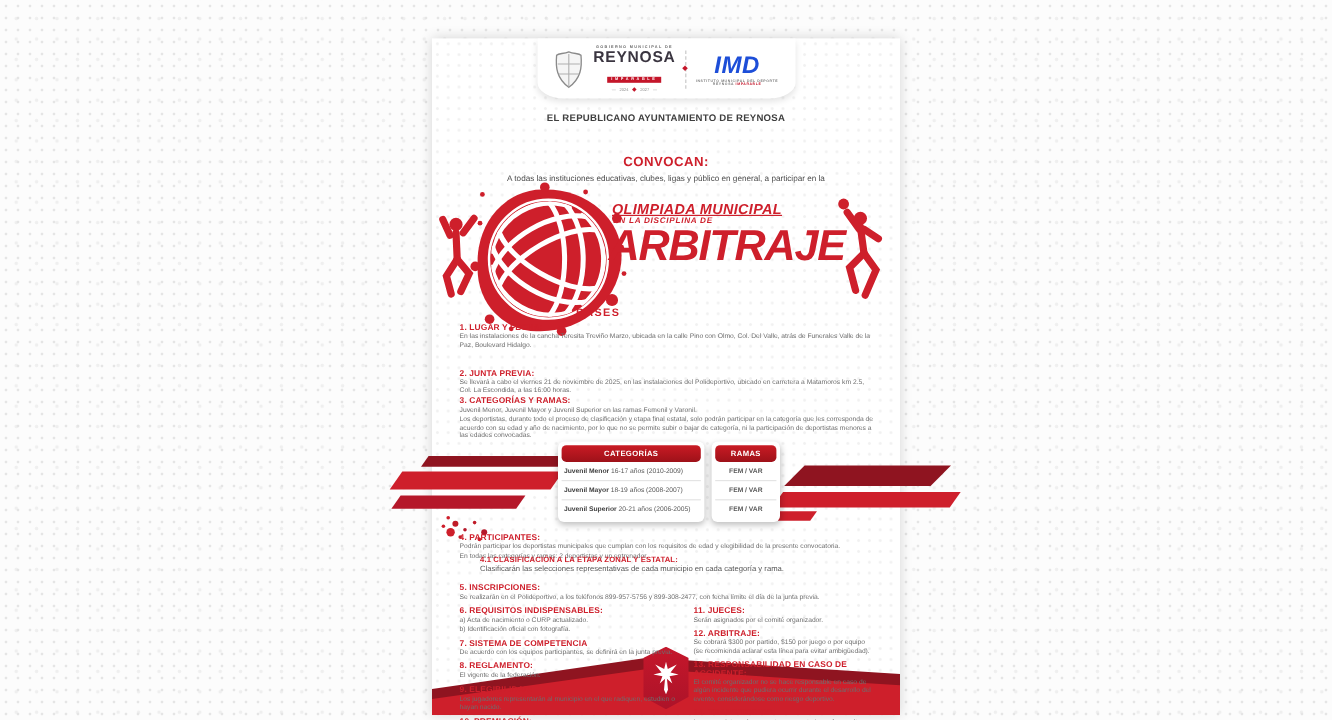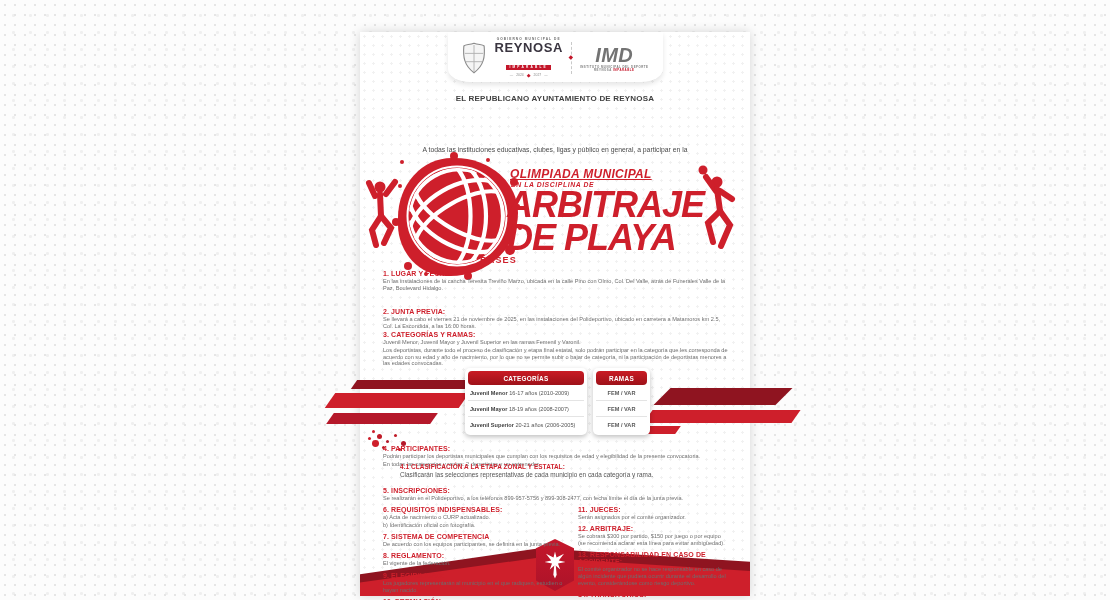--- a/index.html
+++ b/index.html
@@ -33,21 +33,21 @@
   .coat{flex:0 0 auto;}
   .rey-block{text-align:center;line-height:1.05;}
   .rey-gob{font-size:3.2px;font-weight:bold;letter-spacing:1.1px;color:#6a6a6a;}
   .rey-name{font-size:13px;font-weight:900;letter-spacing:.6px;color:#3a3540;}
   .rey-imp{display:inline-block;font-size:3.2px;font-weight:bold;letter-spacing:2.2px;color:#fff;background:#c4162a;padding:1px 3px;margin-top:1px;}
   .rey-years{font-size:3.4px;color:#8a8a8a;margin-top:1.5px;display:flex;align-items:center;justify-content:center;gap:3px;}
   .mini-shield{color:#c4162a;font-size:5px;line-height:1;}
   .divider{width:0;height:32px;border-left:1.4px dashed #c9c9c9;position:relative;}
   .divider .diamond{position:absolute;left:-3.4px;top:12px;color:#c4162a;font-size:6px;line-height:1;}
   .imd-block{text-align:center;line-height:1.1;}
-  .imd-name{font-size:20px;font-weight:900;font-style:italic;color:#737373;letter-spacing:.5px;}
+  .imd-name{font-size:20px;font-weight:900;font-style:italic;color:#1d4ed8;letter-spacing:.5px;}
   .imd-sub{font-size:2.9px;font-weight:bold;letter-spacing:.5px;color:#7d7d7d;}
   .imd-sub .imp{color:#c4162a;}
   
   .intro-line{position:absolute;left:0;right:0;text-align:center;font-size:8px;font-weight:800;color:#3f3f3f;letter-spacing:.2px;}
   .i1{top:62px;} .i2{top:73px;}
   .convocan{position:absolute;left:0;right:0;top:97px;text-align:center;font-size:11px;font-weight:900;color:var(--red);letter-spacing:.4px;}
   .invite{position:absolute;left:0;right:0;top:114px;text-align:center;font-size:6.8px;color:#4a4a4a;}
   
   .splat{position:absolute;left:38px;top:126px;width:120px;height:118px;background:var(--red);border-radius:46% 54% 58% 42% / 52% 48% 55% 45%;}
   .splat-dots{position:absolute;left:40px;top:128px;width:4px;height:4px;border-radius:50%;background:var(--red);
@@ -142,20 +142,21 @@
         <div class="imd-name">IMD</div>
         <div class="imd-sub">INSTITUTO MUNICIPAL DEL DEPORTE</div>
         <div class="imd-sub">
           <span>REYNOSA</span>
           <span class="imp">IMPARABLE</span>
         </div>
       </div>
     </div>
 
     <div class="intro-line i1">EL REPUBLICANO AYUNTAMIENTO DE REYNOSA</div>
+    <div class="convocan">CONVOCAN:</div>
     <div class="invite">A todas las instituciones educativas, clubes, ligas y público en general, a participar en la</div>
 
     <svg class="player pl" viewBox="0 0 36 72">
       <g fill="none" stroke="#ce1f2b" stroke-width="6" stroke-linecap="round">
         <path d="M11 18 L5 5"></path>
           <path d="M22 16 L31 4"></path>
           <path d="M16 16 L17 38"></path>
         <path d="M17 38 L8 52 L12 67"></path>
           <path d="M17 38 L27 50 L20 65"></path>
       </g>
@@ -189,21 +190,20 @@
         <path d="M26 27 L16 13"></path>
           <path d="M30 27 L42 35"></path>
           <path d="M27 25 L30 47"></path>
         <path d="M30 47 L18 59 L23 78"></path>
           <path d="M30 47 L40 61 L31 82"></path>
       </g>
     </svg>
     <div class="t-kicker">OLIMPIADA MUNICIPAL</div>
     <div class="t-sub">EN LA DISCIPLINA DE</div>
     <div class="t-main m1">ARBITRAJE</div>
-    <div class="t-main m2">DE PLAYA</div>
     <div class="bases">BASES</div>
 
     <div class="sec s1">
       <div class="sec-h">1. LUGAR Y FECHA:</div>
       <div class="sec-b">En las instalaciones de la cancha Teresita Treviño Marzo, ubicada en la calle Pino con Olmo, Col. Del Valle, atrás de Funerales Valle de la Paz, Boulevard Hidalgo.</div>
     </div>
     <div class="sec s2">
       <div class="sec-h">2. JUNTA PREVIA:</div>
       <div class="sec-b">Se llevará a cabo el viernes 21 de noviembre de 2025, en las instalaciones del Polideportivo, ubicado en carretera a Matamoros km 2.5, Col. La Escondida, a las 16:00 horas.</div>
     </div>

